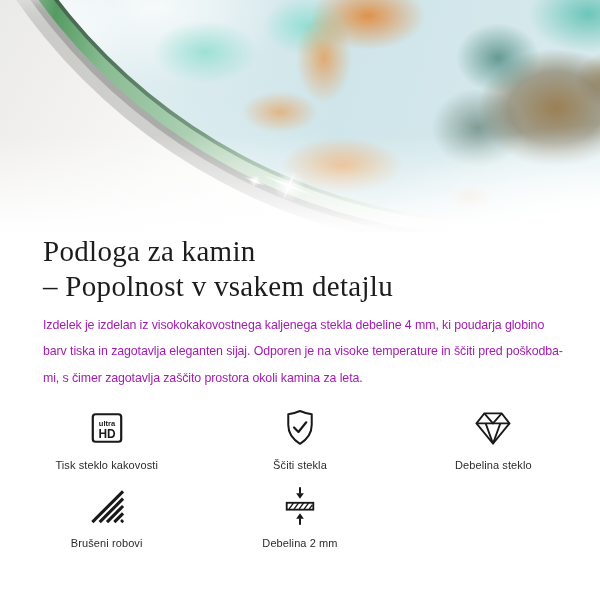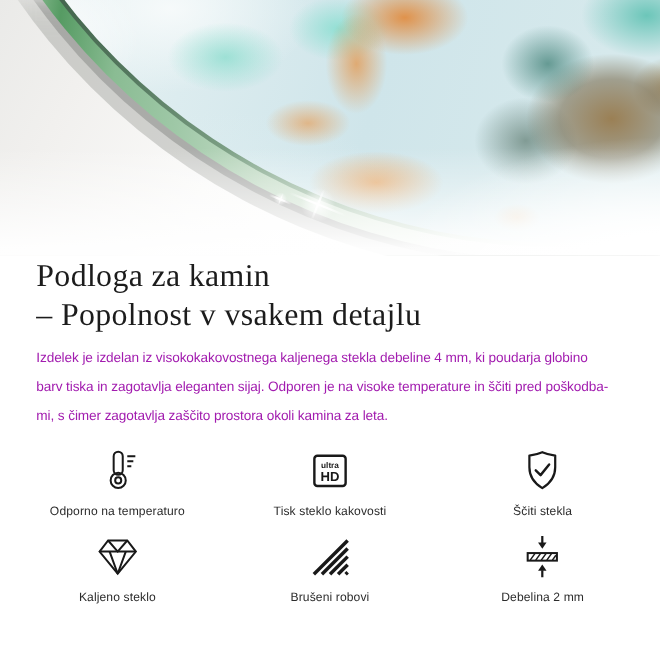--- a/index.html
+++ b/index.html
@@ -56,21 +56,21 @@
       background:linear-gradient(90deg, rgba(255,255,255,0), rgba(255,255,255,.9) 35%, #fff 50%,
                  rgba(255,255,255,.9) 65%, rgba(255,255,255,0)); }
   .sparkle-main { left:261px; top:158px; width:56px; height:56px; }
   .sparkle-main .ray1 { width:56px; height:2.4px; transform:translate(-50%,-50%) rotate(22deg); }
   .sparkle-main .ray2 { width:30px; height:2px;   transform:translate(-50%,-50%) rotate(112deg); }
   .sparkle-small { left:244px; top:170px; width:22px; height:22px; }
   .sparkle-small .ray1 { width:22px; height:1.6px; transform:translate(-50%,-50%) rotate(22deg); }
   .sparkle-small .ray2 { width:12px; height:1.4px; transform:translate(-50%,-50%) rotate(112deg); }
 
   
-  .content { padding:0 33px; }
+  .content { padding:0 43px; }
   h1.title {
     font-family:"Liberation Serif","DejaVu Serif",serif;
     font-size:29px; font-weight:400; line-height:34.5px; letter-spacing:.3px;
     color:#1c1c1c; margin:2px 0 0; white-space:pre;
   }
   p.intro {
     font-size:12.4px; line-height:26.4px; letter-spacing:-.1px;
     color:#a21caf; margin:9px 0 0; white-space:pre; width:567px;
   }
 
@@ -108,31 +108,20 @@
   <div class="content">
     <h1 class="title">Podloga za kamin
 – Popolnost v vsakem detajlu</h1>
     <p class="intro">Izdelek je izdelan iz visokokakovostnega kaljenega stekla debeline 4 mm, ki poudarja globino
 barv tiska in zagotavlja eleganten sijaj. Odporen je na visoke temperature in ščiti pred poškodba-
 mi, s čimer zagotavlja zaščito prostora okoli kamina za leta.</p>
   </div>
 
   <div class="features">
 
-    <div class="feature">
-      <div class="icon-box">
-        <svg width="44" height="44" viewBox="0 0 48 48" fill="none" stroke="#191919" stroke-width="2">
-          <rect x="20" y="5" width="9" height="23" rx="4.5"></rect>
-          <circle cx="24.5" cy="33.5" r="7.5"></circle>
-          <circle cx="24.5" cy="33.5" r="3"></circle>
-          <path d="M33.5 9.5h8M33.5 14.5h6M33.5 19.5h4"></path>
-        </svg>
-      </div>
-      <div class="feature-label">Odporno na temperaturo</div>
-    </div>
 
     <div class="feature">
       <div class="icon-box">
         <svg width="44" height="44" viewBox="0 0 48 48" fill="none" stroke="#191919" stroke-width="2.4">
           <rect x="8.5" y="9" width="31" height="30" rx="3"></rect>
           <text x="24" y="21.5" text-anchor="middle" stroke="none" fill="#191919" font-family="Liberation Sans, sans-serif" font-size="8.2" font-weight="600">ultra</text>
           <text x="24" y="34.5" text-anchor="middle" stroke="none" fill="#191919" font-family="Liberation Sans, sans-serif" font-size="13" font-weight="700">HD</text>
         </svg>
       </div>
       <div class="feature-label">Tisk steklo kakovosti</div>
@@ -150,21 +139,21 @@
 
     <div class="feature">
       <div class="icon-box">
         <svg width="44" height="44" viewBox="0 0 48 48" fill="none" stroke="#191919" stroke-width="2" stroke-linejoin="miter">
           <path d="M6 19 L14.5 8 H33.5 L42 19 L24 41 Z"></path>
           <path d="M6 19 H42"></path>
           <path d="M14.5 8 L24 19 L33.5 8"></path>
           <path d="M16 19 L24 41 M32 19 L24 41"></path>
         </svg>
       </div>
-      <div class="feature-label">Kaljeno steklo</div>
+      <div class="feature-label">Debelina steklo</div>
     </div>
 
     <div class="feature">
       <div class="icon-box">
         <svg width="44" height="44" viewBox="0 0 48 48" fill="none" stroke="#191919" stroke-width="3.4">
           <path d="M8 41.5 L41.5 8"></path>
           <path d="M16 41.5 L41.5 16"></path>
           <path d="M24 41.5 L41.5 24"></path>
           <path d="M32 41.5 L41.5 32"></path>
           <path d="M39.5 41.5 L41.5 39.5"></path>

